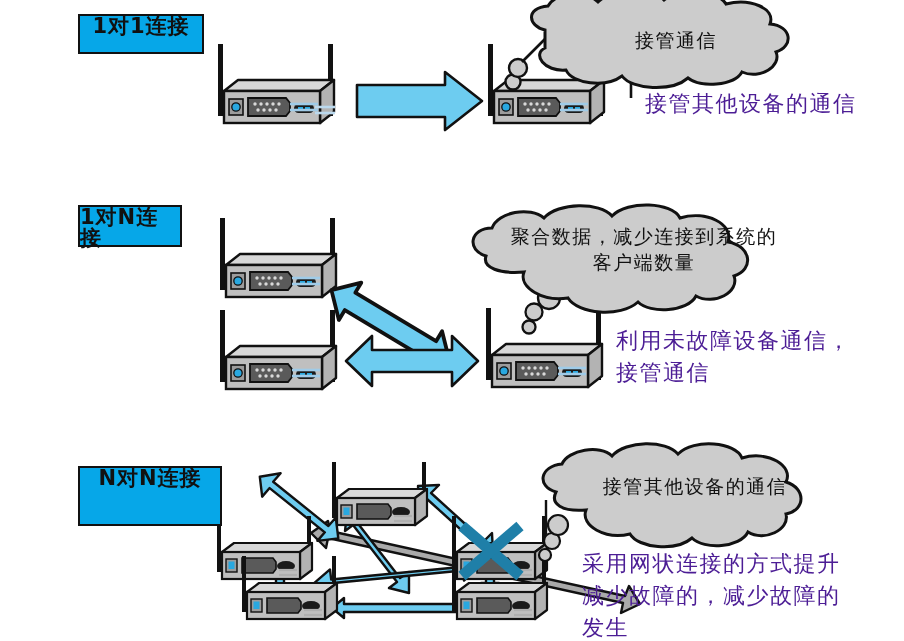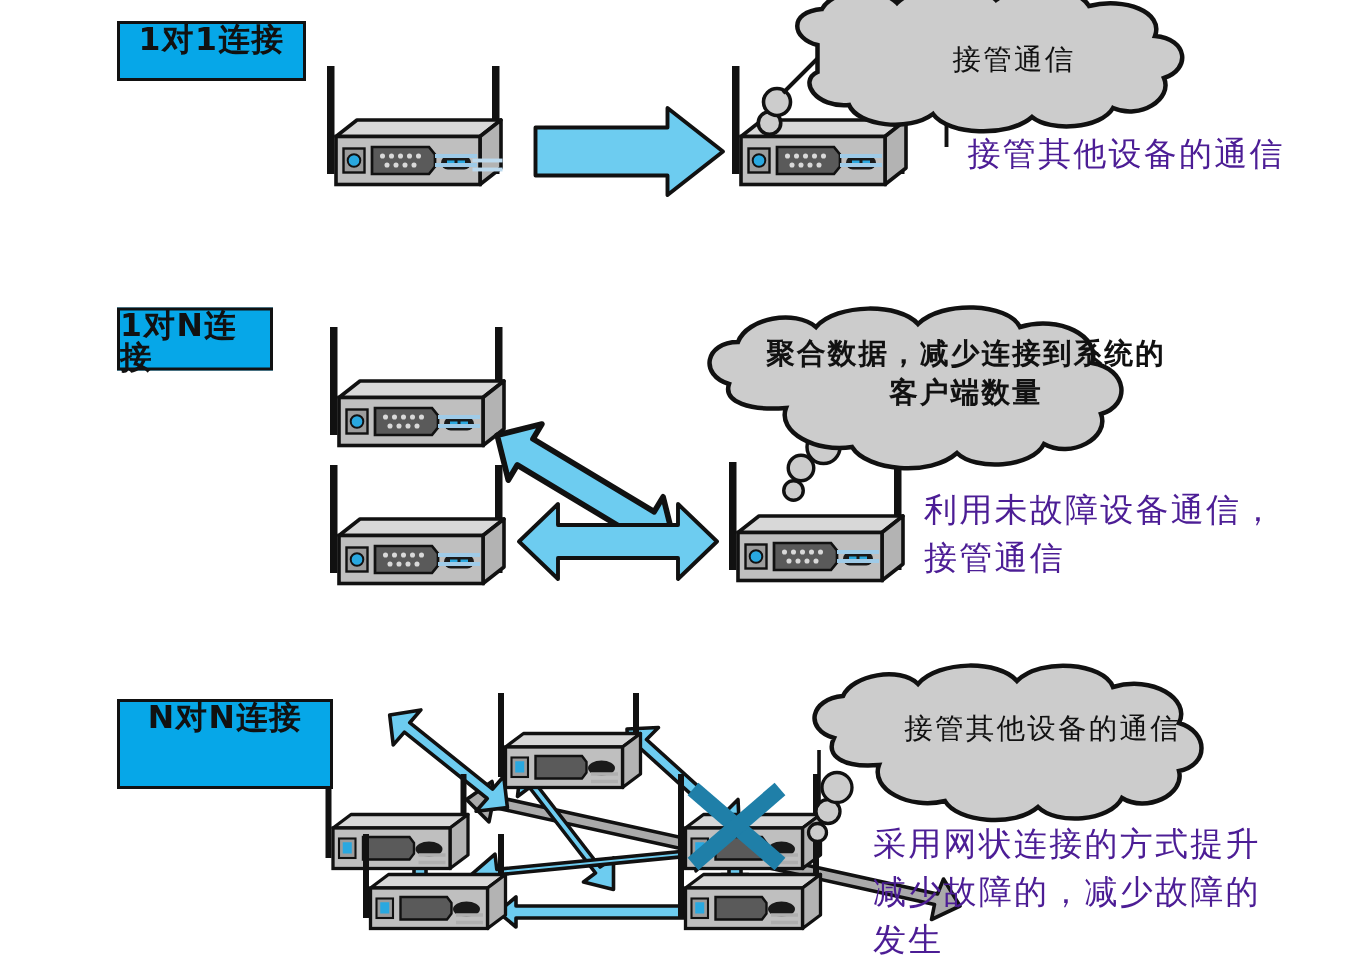--- a/index.html
+++ b/index.html
@@ -314,21 +314,21 @@
 
   <div class="cloud-text" style="left:566px; top:28px; width:220px;">接管通信</div>
 
   <div class="note" style="left:645px; top:88px; width:250px;">接管其他设备的通信</div>
 
   
   <div class="chip" style="left:78px; top:205px; width:104px; height:42px;">
     <span>1对N连接</span>
   </div>
 
-  <div class="cloud-text" style="left:500px; top:224px; width:288px;font-weight:bold;">聚合数据，减少连接到系统的
+  <div class="cloud-text" style="left:500px; top:224px; width:288px;">聚合数据，减少连接到系统的
 客户端数量</div>
 
   <div class="note" style="left:616px; top:325px; width:270px;">利用未故障设备通信，
 接管通信</div>
 
   
   <div class="chip" style="left:78px; top:466px; width:144px; height:60px;">
     <span>N对N连接</span>
   </div>
 

